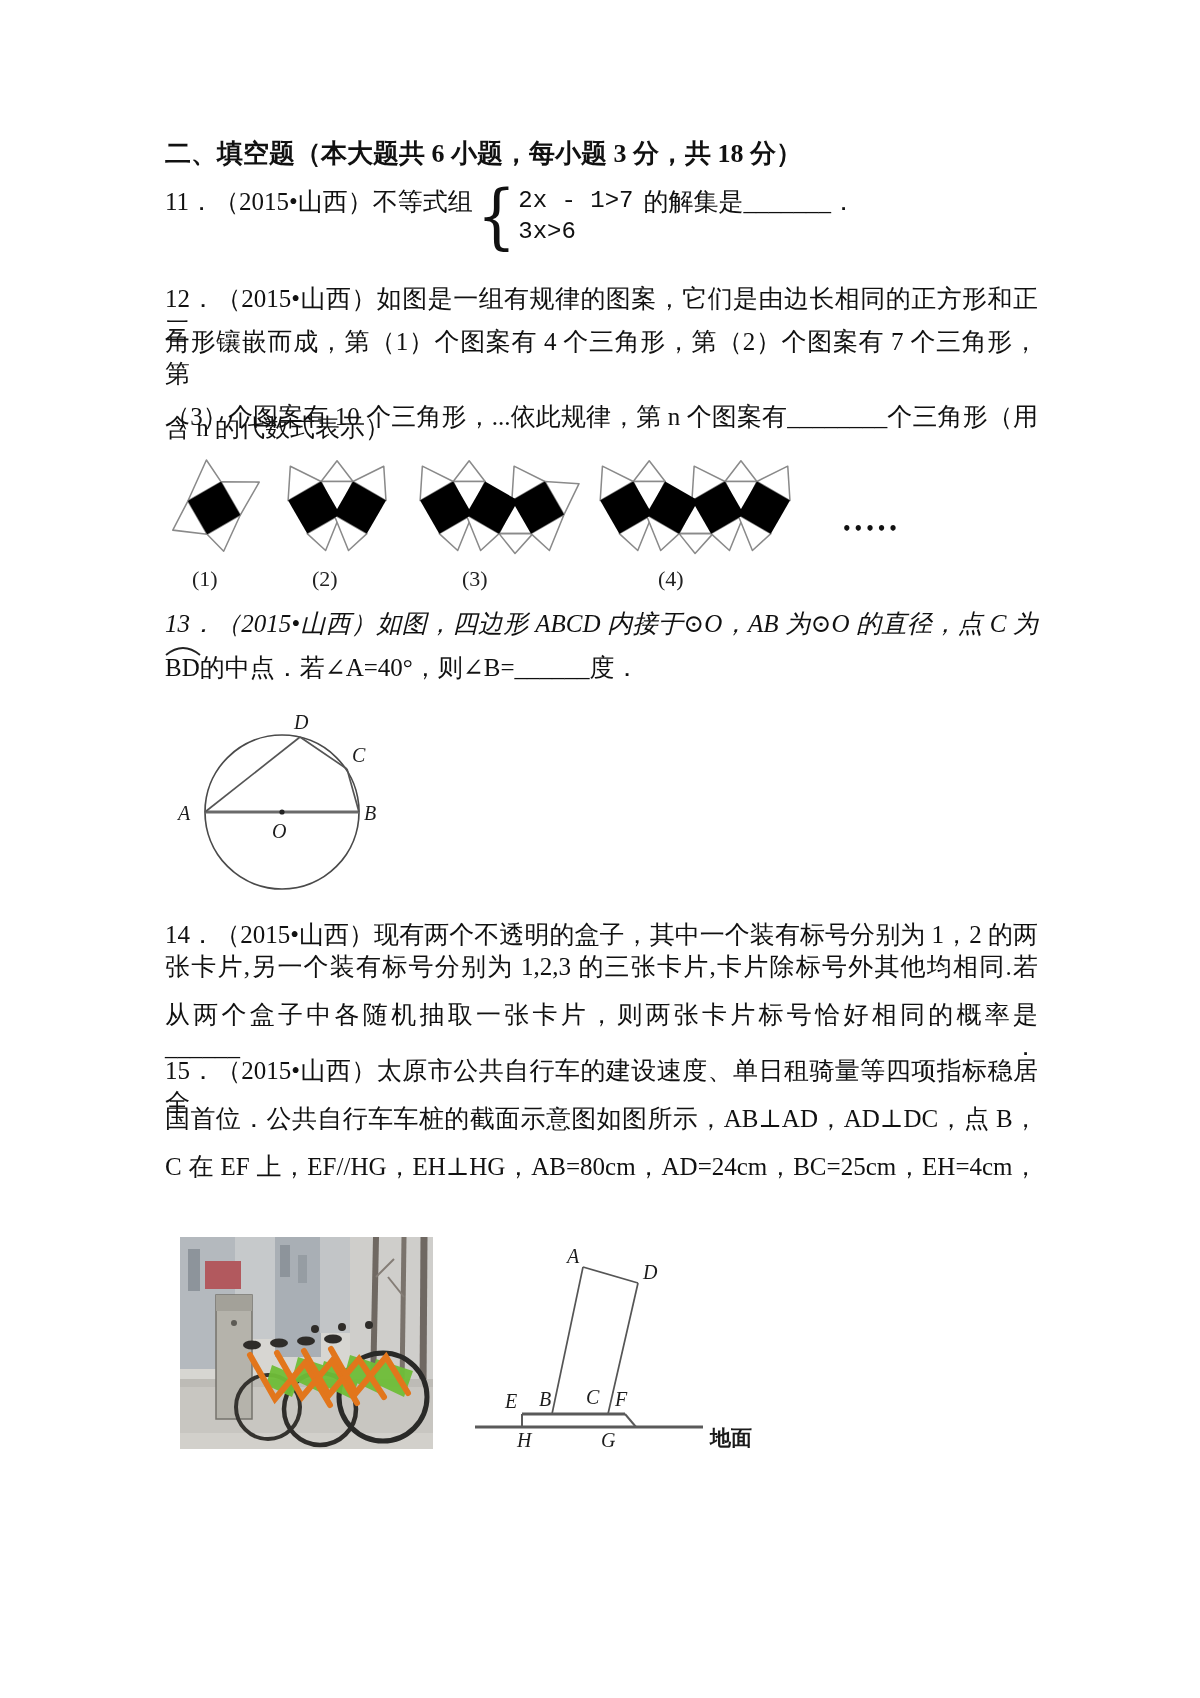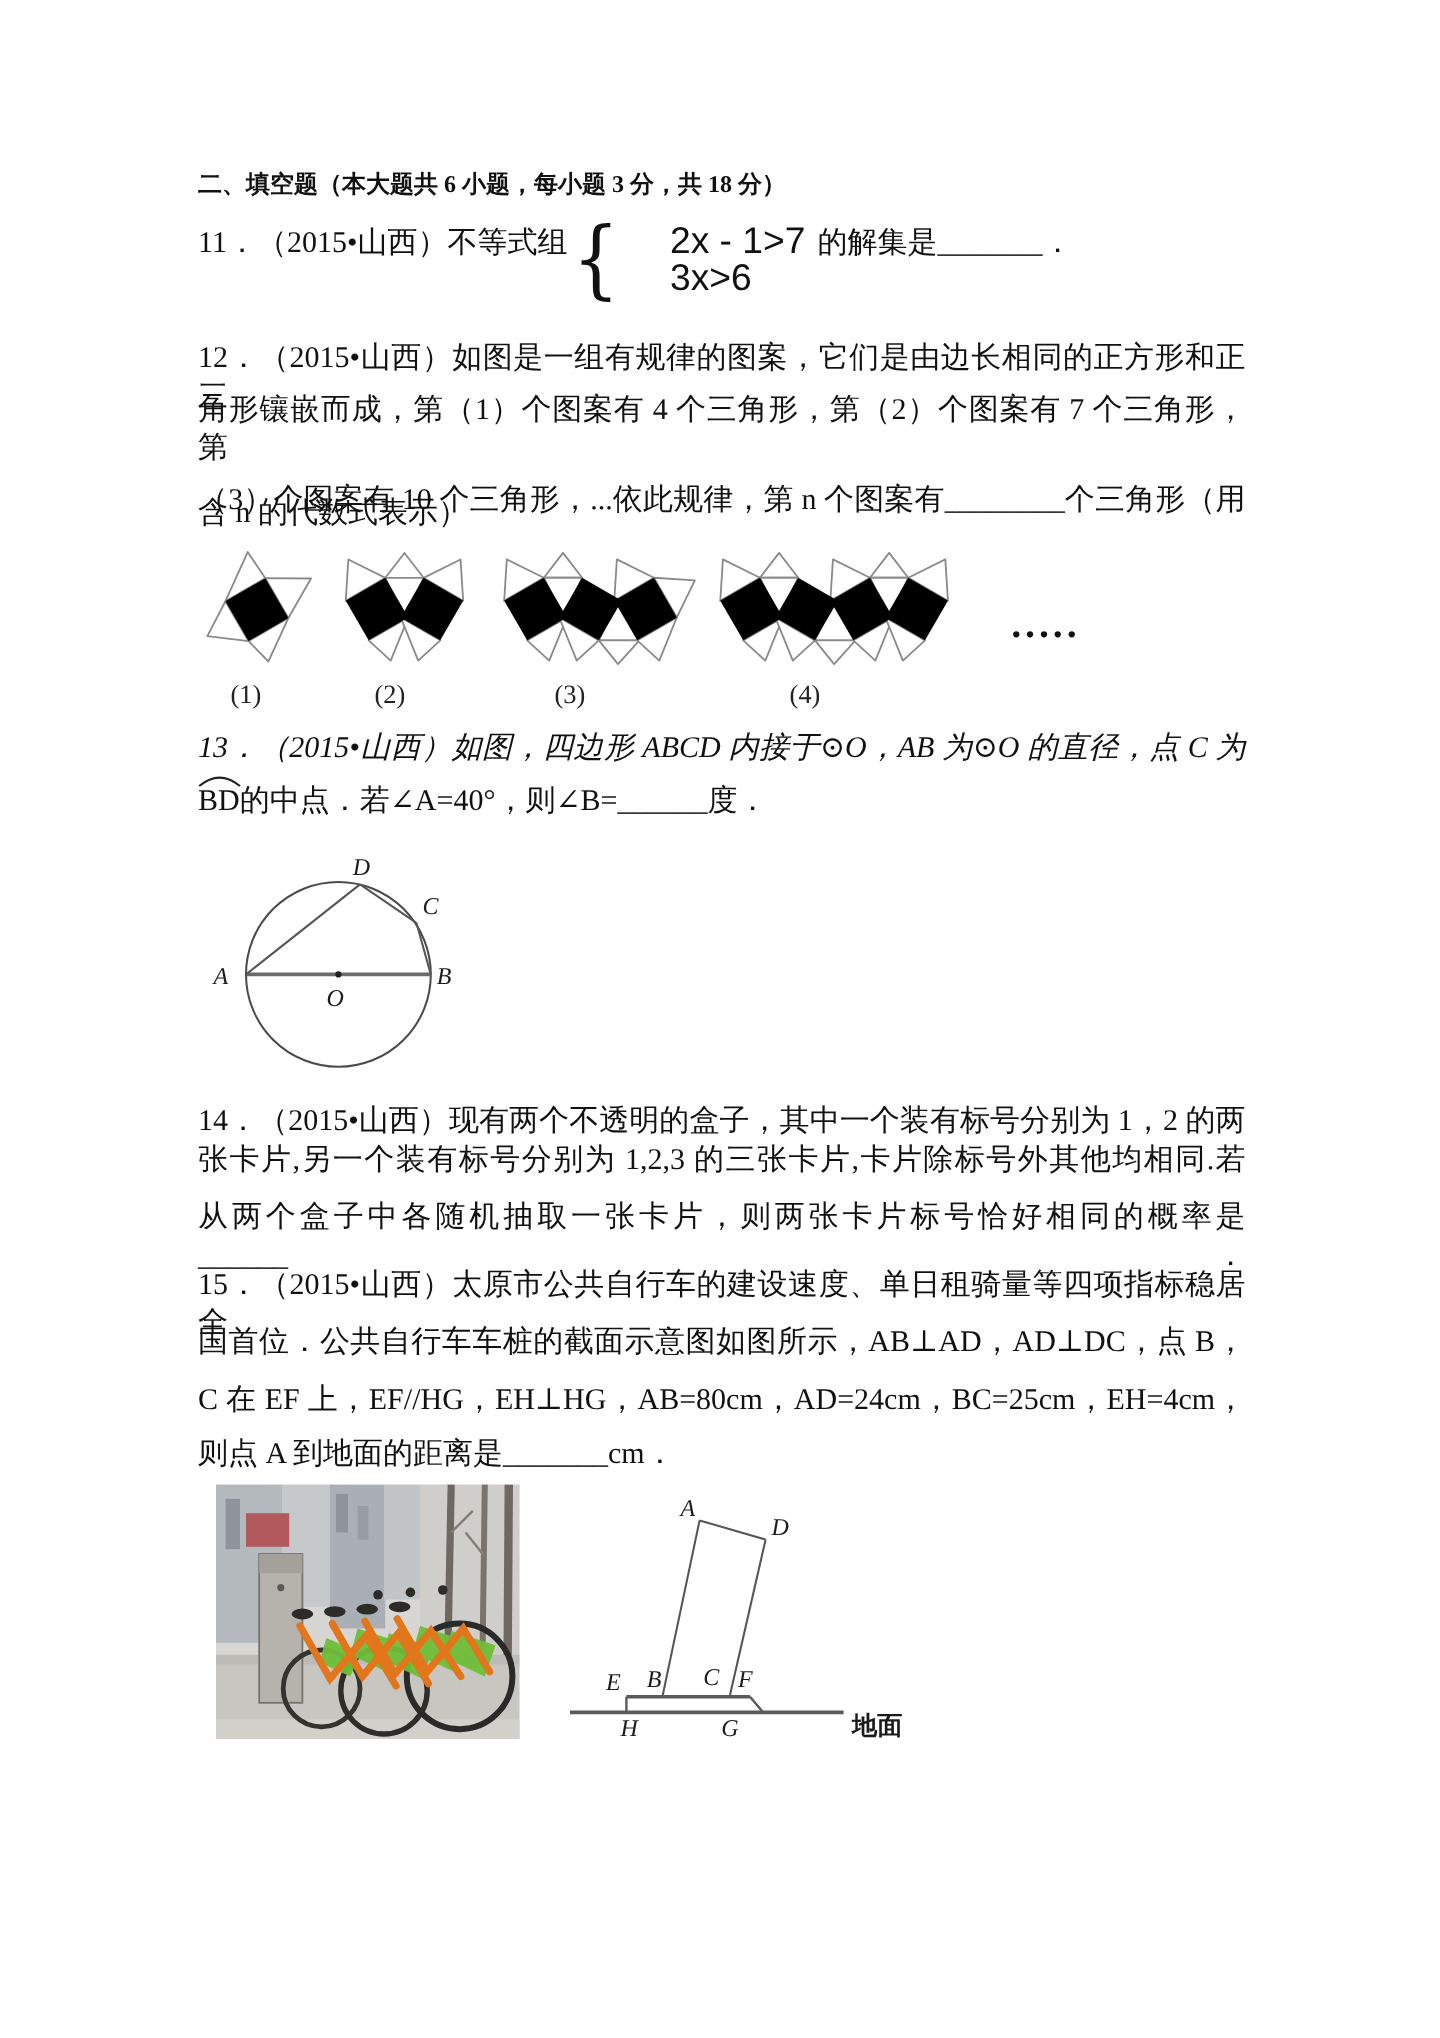--- a/index.html
+++ b/index.html
@@ -3,25 +3,25 @@
 <meta charset="utf-8">
 <style>
   html,body{margin:0;padding:0;background:#888;}
   .page{
     position:relative;width:1200px;height:1698px;margin:0 auto;background:#ffffff;
     font-family:"Liberation Serif","DejaVu Serif","DejaVu Sans",serif;color:#111;
     overflow:hidden;
   }
   .tline{position:absolute;left:165px;width:873px;font-size:25px;line-height:32px;white-space:nowrap;}
   .tline.j{white-space:normal;text-align:justify;text-align-last:justify;}
-  .title{font-weight:bold;font-size:20px;}
+  .title{font-weight:bold;font-size:26px;}
   
   .q11row{position:absolute;left:165px;top:185px;display:flex;align-items:flex-start;font-size:25px;}
   .brace{font-size:62px;font-weight:400;line-height:1;transform:scaleY(1.15);margin:0 2px 0 4px;font-family:"DejaVu Serif",serif;}
-  .eqstack{display:flex;flex-direction:column;justify-content:center;font-family:Liberation Sans, sans-serif;font-size:31px;line-height:31px;margin-left:40px;}
+  .eqstack{display:flex;flex-direction:column;justify-content:center;font-family:Liberation Mono, monospace;font-size:24px;line-height:31px;}
   .q11suffix{margin-left:10px;}
   
   .bdwrap{position:relative;display:inline-block;}
   .bdwrap svg{position:absolute;left:-2px;top:-9px;}
   
   .figlabel{position:absolute;font-size:22px;color:#222;}
   .dots{position:absolute;font-size:15px;font-weight:bold;letter-spacing:2px;color:#111;font-family:"DejaVu Sans",sans-serif;}
   svg text{font-family:"Liberation Serif","DejaVu Serif",serif;}
   .flabel{font-style:italic;font-size:20px;fill:#1c1c1c;}
   .cjk{font-style:normal;font-weight:bold;font-size:21px;fill:#1a1a1a;}
@@ -142,21 +142,20 @@
     <text class="flabel" x="104" y="126">O</text>
   </svg>
 
   <div class="tline j" style="top:903px;margin-top:16px;">14．（2015•山西）现有两个不透明的盒子，其中一个装有标号分别为 1，2 的两</div>
   <div class="tline j" style="top:951px;">张卡片,另一个装有标号分别为 1,2,3 的三张卡片,卡片除标号外其他均相同.若</div>
   <div class="tline j" style="top:999px;">从两个盒子中各随机抽取一张卡片，则两张卡片标号恰好相同的概率是______．</div>
 
   <div class="tline j" style="top:1055px;">15．（2015•山西）太原市公共自行车的建设速度、单日租骑量等四项指标稳居全</div>
   <div class="tline j" style="top:1103px;">国首位．公共自行车车桩的截面示意图如图所示，AB⊥AD，AD⊥DC，点 B，</div>
   <div class="tline j" style="top:1151px;">C 在 EF 上，EF//HG，EH⊥HG，AB=80cm，AD=24cm，BC=25cm，EH=4cm，</div>
-  <div class="tline" style="top:1196px;">则点 A 到地面的距离是_______cm．</div>
 
   <svg style="position:absolute;left:180px;top:1237px;" width="253" height="212" viewBox="0 0 253 212">
     <rect x="0" y="0" width="253" height="212" fill="#d7d6d2"></rect>
     <rect x="0" y="0" width="55" height="132" fill="#b4b9be"></rect>
     <rect x="55" y="0" width="42" height="102" fill="#c6c9cb"></rect>
     <rect x="95" y="0" width="46" height="120" fill="#a9afb5"></rect>
     <rect x="140" y="0" width="32" height="96" fill="#c2c5c7"></rect>
     <rect x="25" y="24" width="36" height="28" fill="#b2595e"></rect>
     <rect x="8" y="12" width="12" height="42" fill="#8d949b"></rect>
     <rect x="100" y="8" width="10" height="32" fill="#8d949b"></rect>

